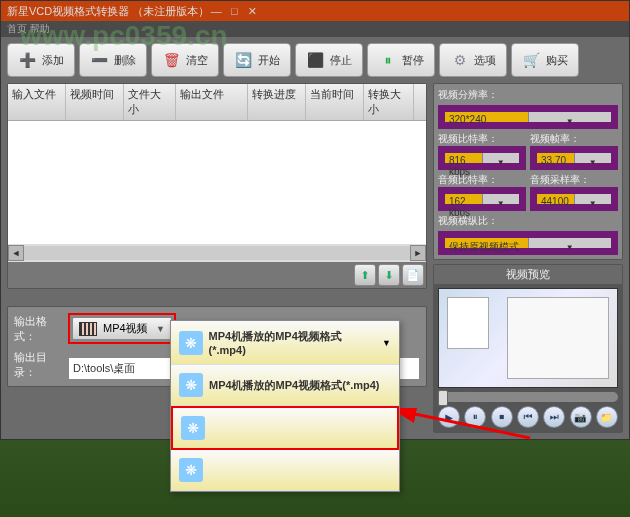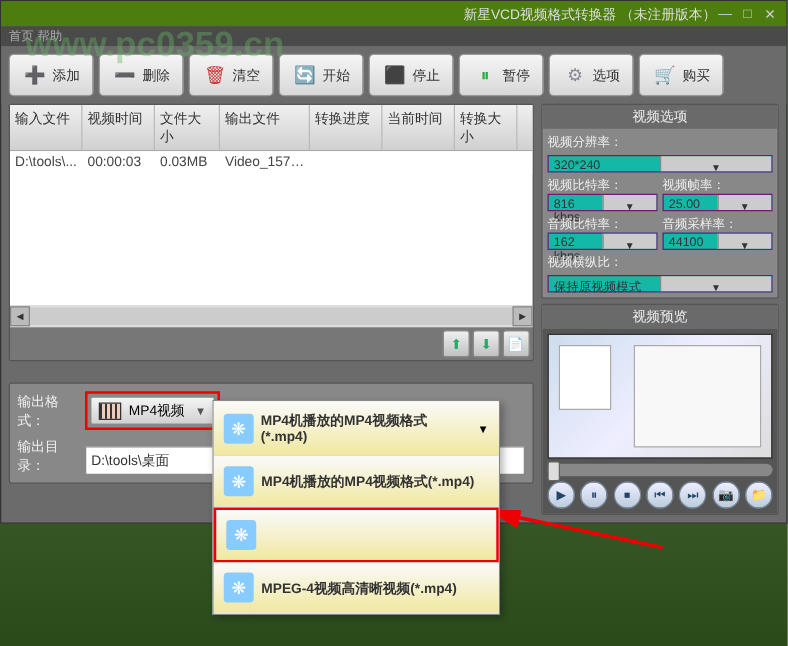--- a/index.html
+++ b/index.html
@@ -1,18 +1,18 @@
 <!DOCTYPE html>
 <html><head>
 <meta charset="utf-8">
 <style>
 *{box-sizing:border-box;margin:0;padding:0;font-family:"Microsoft YaHei",Arial,sans-serif;font-size:11px}
 body{width:630px;height:517px;background:linear-gradient(to bottom,#3a5a2a 0%,#4a6a3a 50%,#2a4a1a 100%);overflow:hidden;position:relative}
 .window{position:absolute;top:0;left:0;right:0;background:#6b6b6b;border:1px solid #333}
-.titlebar{height:20px;background:#4d7c0f;color:#ddd;padding:2px 6px;display:flex;align-items:center;justify-content:flex-end;font-size:11px}
+.titlebar{height:20px;background:#c2410c;color:#ddd;padding:2px 6px;display:flex;align-items:center;justify-content:flex-start;font-size:11px}
 .winctrl{display:flex;gap:4px}
 .winctrl span{width:14px;height:14px;display:inline-flex;align-items:center;justify-content:center;color:#ccc;cursor:pointer}
 .subbar{height:16px;background:#4a4a4a;color:#aaa;padding:1px 6px;font-size:10px}
 .toolbar{display:flex;gap:4px;padding:6px;background:#6b6b6b}
 .tbtn{display:flex;align-items:center;gap:4px;padding:6px 10px;background:linear-gradient(#f5f5f5,#d8d8d8);border:1px solid #999;border-radius:4px;cursor:pointer;font-size:11px;color:#333}
 .tbtn .ico{width:20px;height:20px;display:inline-flex;align-items:center;justify-content:center;font-size:14px}
 .main{display:flex;gap:6px;padding:0 6px 6px}
 .left{flex:1;display:flex;flex-direction:column;gap:17px}
 .right{width:190px;display:flex;flex-direction:column;gap:4px}
 .panel{background:#888;border:1px solid #555;border-radius:2px}
@@ -36,21 +36,21 @@
 .redbox{border:2px solid #e00!important;padding:2px}
 .pathbox{flex:1;background:#fff;border:1px solid #888;padding:3px 4px;font-size:11px;color:#333}
 .dropdown{position:absolute;top:320px;left:170px;width:230px;background:#fff;border:1px solid #888;box-shadow:2px 2px 6px rgba(0,0,0,.3);z-index:10}
 .dditem{display:flex;align-items:center;gap:6px;padding:8px;border-bottom:1px solid #ddd;background:linear-gradient(#fafafa,#f0e8a0)}
 .dditem .ddico{width:24px;height:24px;background:#8cf;border-radius:3px;display:inline-flex;align-items:center;justify-content:center;font-size:14px;color:#fff}
 .dditem.sel2{border:2px solid #e00;background:linear-gradient(#fafafa,#f0e8a0)}
 .dditem .txt{font-size:11px;color:#333;font-weight:bold}
 .settings{padding:4px;display:flex;flex-direction:column;gap:3px}
 .srow{display:flex;gap:4px}
 .slabel{color:#eee;font-size:10px;flex:1}
-.scombo{display:flex;background:#14b8a6;border:1px solid #701a75;height:14px}
+.scombo{display:flex;background:#eab308;border:7px solid #701a75;height:24px}
 .scombo span{flex:1;padding:2px 4px;font-size:10px;color:#333}
 .scombo .sa{width:14px;background:#ccc;border-left:1px solid #888;text-align:center;font-size:8px;line-height:16px}
 .preview{background:#555;padding:4px}
 .pvimg{width:100%;height:100px;background:linear-gradient(135deg,#cde 0%,#eef 50%,#ddd 100%);border:1px solid #333;position:relative}
 .pvimg::before{content:"";position:absolute;top:8px;left:8px;width:40px;height:50px;background:#fff;border:1px solid #aaa}
 .pvimg::after{content:"";position:absolute;top:8px;right:8px;width:100px;height:80px;background:#f8f8f8;border:1px solid #aaa}
 .pvslider{height:10px;background:#888;margin:4px 0;border-radius:5px;position:relative}
 .pvslider::after{content:"";position:absolute;left:0;top:-2px;width:8px;height:14px;background:#ddd;border:1px solid #666;border-radius:2px}
 .pvbtns{display:flex;gap:2px;justify-content:space-between}
 .pvbtn{width:22px;height:22px;background:linear-gradient(#eef,#bcd);border:1px solid #789;border-radius:11px;display:inline-flex;align-items:center;justify-content:center;font-size:10px;color:#246}
@@ -115,29 +115,20 @@
         <div class="filetable">
           <div class="fthead">
             <div class="c0">输入文件</div>
             <div class="c1">视频时间</div>
             <div class="c2">文件大小</div>
             <div class="c3">输出文件</div>
             <div class="c4">转换进度</div>
             <div class="c5">当前时间</div>
             <div class="c6">转换大小</div>
           </div>
-          <div class="ftrow">
-            <div class="c0">D:\tools\...</div>
-            <div class="c1">00:00:03</div>
-            <div class="c2">0.03MB</div>
-            <div class="c3">Video_1578...</div>
-            <div class="c4"></div>
-            <div class="c5"></div>
-            <div class="c6"></div>
-          </div>
         </div>
         <div class="scrollbar">
           <span class="sbtn">◄</span>
           <span class="strack"></span>
           <span class="sbtn">►</span>
         </div>
         <div class="sidebtns">
           <span class="sqbtn">⬆</span>
           <span class="sqbtn">⬇</span>
           <span class="sqbtn">📄</span>
@@ -157,39 +148,38 @@
         </div>
         <div class="orow">
           <span class="olabel">输出目录：</span>
           <div class="pathbox">D:\tools\桌面</div>
         </div>
       </div>
     </div>
 
     <div class="right">
       <div class="panel">
-        <div class="phead">视频选项</div>
         <div class="settings">
           <div class="slabel">视频分辨率：</div>
           <div class="scombo">
               <span>320*240</span>
               <span class="sa">▼</span>
             </div>
           <div class="srow">
             <div style="flex:1">
               <div class="slabel">视频比特率：</div>
               <div class="scombo">
                   <span>816 kbps</span>
                   <span class="sa">▼</span>
                 </div>
             </div>
             <div style="flex:1">
               <div class="slabel">视频帧率：</div>
               <div class="scombo">
-                  <span>25.00</span>
+                  <span>33.70</span>
                   <span class="sa">▼</span>
                 </div>
             </div>
           </div>
           <div class="srow">
             <div style="flex:1">
               <div class="slabel">音频比特率：</div>
               <div class="scombo">
                   <span>162 kbps</span>
                   <span class="sa">▼</span>
@@ -239,21 +229,20 @@
   </div>
   <div class="dditem">
     <span class="ddico">❋</span>
     <span class="txt">MP4机播放的MP4视频格式(*.mp4)</span>
   </div>
   <div class="dditem sel2">
     <span class="ddico">❋</span>
   </div>
   <div class="dditem">
     <span class="ddico">❋</span>
-    <span class="txt">MPEG-4视频高清晰视频(*.mp4)</span>
   </div>
 </div>
 
 <svg class="arrow" width="140" height="40">
   <defs>
       <marker id="ah" markerWidth="10" markerHeight="10" refX="2" refY="3" orient="auto">
         <path d="M0,0 L0,6 L8,3 z" fill="#e00"></path>
       </marker>
     </defs>
   <line x1="130" y1="30" x2="10" y2="5" stroke="#e00" stroke-width="3" marker-end="url(#ah)"></line>

